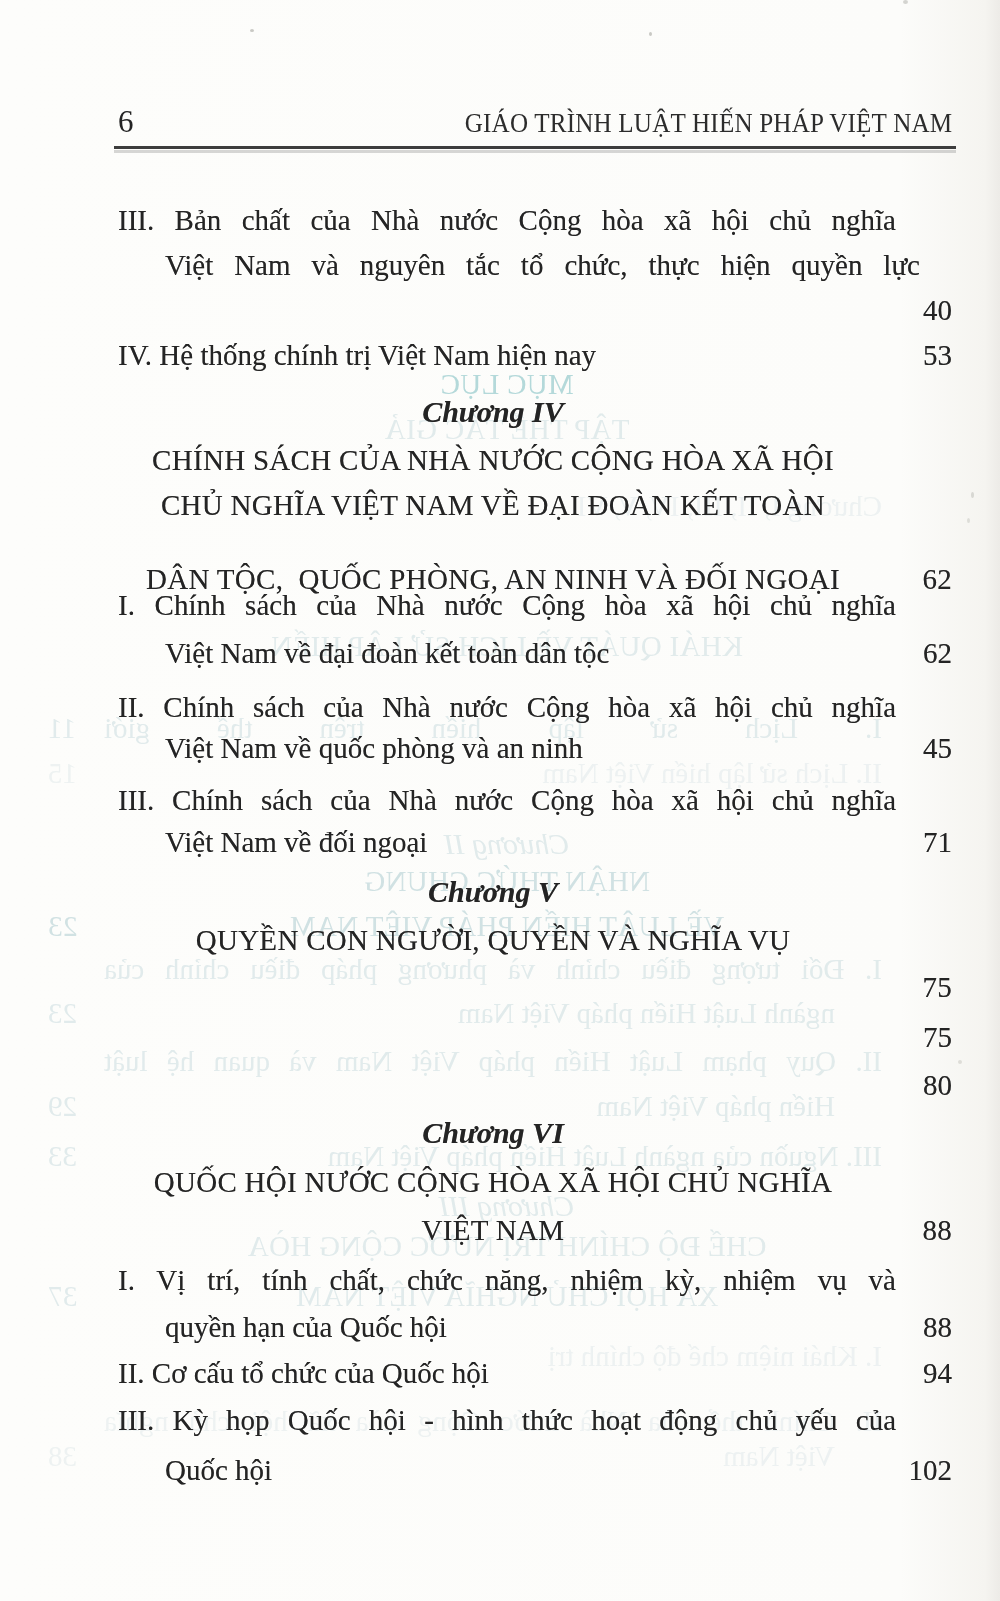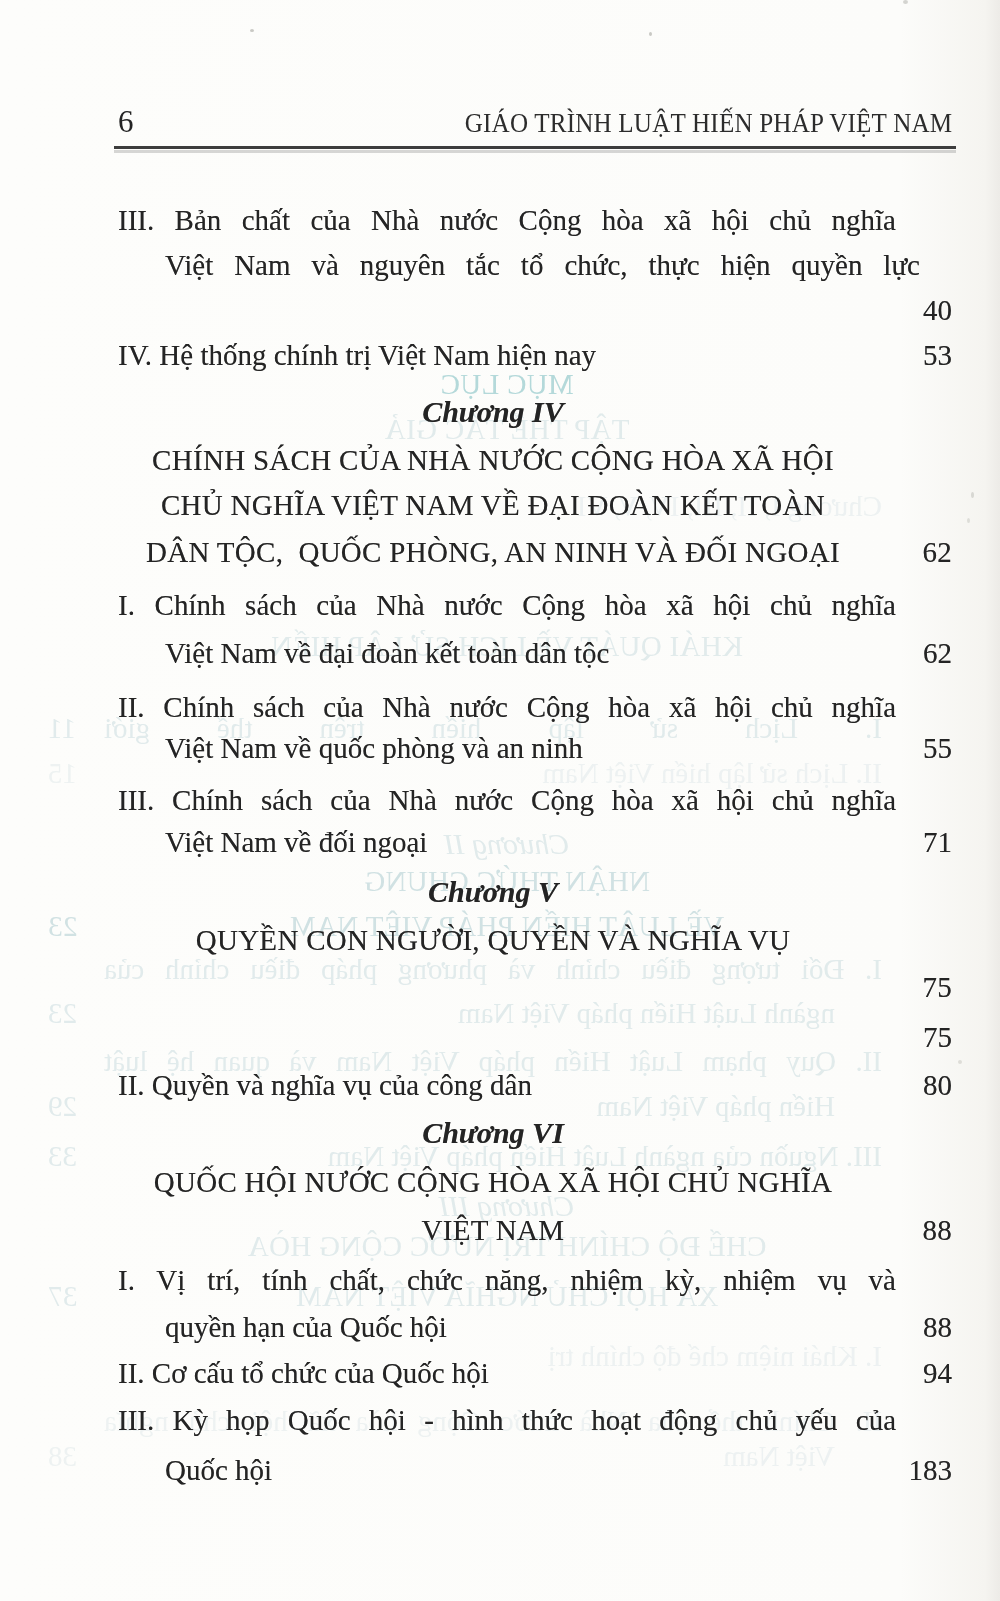--- a/index.html
+++ b/index.html
@@ -116,53 +116,53 @@
       </div>
     <div class="row cont justify" style="top:242px">
         <span class="t">Việt Nam và nguyên tắc tổ chức, thực hiện quyền lực</span>
       </div>
     <div class="row cont" style="top:287px"><span class="pg">40</span></div>
     <div class="row" style="top:332px"><span class="t">IV. Hệ thống chính trị Việt Nam hiện nay</span><span class="pg">53</span></div>
 
     <div class="row chapter" style="top:389px"><span class="t">Chương IV</span></div>
     <div class="row head" style="top:437px"><span class="t">CHÍNH SÁCH CỦA NHÀ NƯỚC CỘNG HÒA XÃ HỘI</span></div>
     <div class="row head" style="top:482px"><span class="t">CHỦ NGHĨA VIỆT NAM VỀ ĐẠI ĐOÀN KẾT TOÀN</span></div>
-    <div class="row head" style="top:529px"><span class="t">DÂN TỘC, &nbsp;QUỐC PHÒNG, AN NINH VÀ ĐỐI NGOẠI</span><span class="pg">62</span></div>
+    <div class="row head" style="top:556px"><span class="t">DÂN TỘC, &nbsp;QUỐC PHÒNG, AN NINH VÀ ĐỐI NGOẠI</span><span class="pg">62</span></div>
 
     <div class="row justify" style="top:582px">
         <span class="t">I. Chính sách của Nhà nước Cộng hòa xã hội chủ nghĩa</span>
       </div>
     <div class="row cont" style="top:630px"><span class="t">Việt Nam về đại đoàn kết toàn dân tộc</span><span class="pg">62</span></div>
     <div class="row justify" style="top:684px">
         <span class="t">II. Chính sách của Nhà nước Cộng hòa xã hội chủ nghĩa</span>
       </div>
-    <div class="row cont" style="top:725px"><span class="t">Việt Nam về quốc phòng và an ninh</span><span class="pg">55</span></div>
+    <div class="row cont" style="top:725px"><span class="t">Việt Nam về quốc phòng và an ninh</span><span class="pg">45</span></div>
     <div class="row justify" style="top:777px">
         <span class="t">III. Chính sách của Nhà nước Cộng hòa xã hội chủ nghĩa</span>
       </div>
     <div class="row cont" style="top:819px"><span class="t">Việt Nam về đối ngoại</span><span class="pg">71</span></div>
 
     <div class="row chapter" style="top:869px"><span class="t">Chương V</span></div>
     <div class="row head" style="top:917px"><span class="t">QUYỀN CON NGƯỜI, QUYỀN VÀ NGHĨA VỤ</span></div>
     <div class="row head" style="top:964px"><span class="pg">75</span></div>
     <div class="row" style="top:1014px"><span class="pg">75</span></div>
-    <div class="row" style="top:1062px"><span class="t">II. Quyền và nghĩa vụ của công dân</span><span class="pg">80</span></div>
+    <div class="row" style="top:1062px"><span class="pg">80</span></div>
 
     <div class="row chapter" style="top:1110px"><span class="t">Chương VI</span></div>
     <div class="row head" style="top:1159px"><span class="t">QUỐC HỘI NƯỚC CỘNG HÒA XÃ HỘI CHỦ NGHĨA</span></div>
     <div class="row head" style="top:1207px"><span class="t">VIỆT NAM</span><span class="pg">88</span></div>
     <div class="row justify" style="top:1257px">
         <span class="t">I. Vị trí, tính chất, chức năng, nhiệm kỳ, nhiệm vụ và</span>
       </div>
     <div class="row cont" style="top:1304px"><span class="t">quyền hạn của Quốc hội</span><span class="pg">88</span></div>
     <div class="row" style="top:1350px"><span class="t">II. Cơ cấu tổ chức của Quốc hội</span><span class="pg">94</span></div>
     <div class="row justify" style="top:1397px">
         <span class="t">III. Kỳ họp Quốc hội - hình thức hoạt động chủ yếu của</span>
       </div>
-    <div class="row cont" style="top:1447px"><span class="t">Quốc hội</span><span class="pg">183</span></div>
+    <div class="row cont" style="top:1447px"><span class="t">Quốc hội</span><span class="pg">102</span></div>
   </div>
 
   <div class="speck sp1"></div>
   <div class="speck sp2"></div>
   <div class="speck sp3"></div>
   <div class="speck sp4"></div>
   <div class="speck sp5"></div>
   <div class="speck sp6"></div>
 
 </div>

